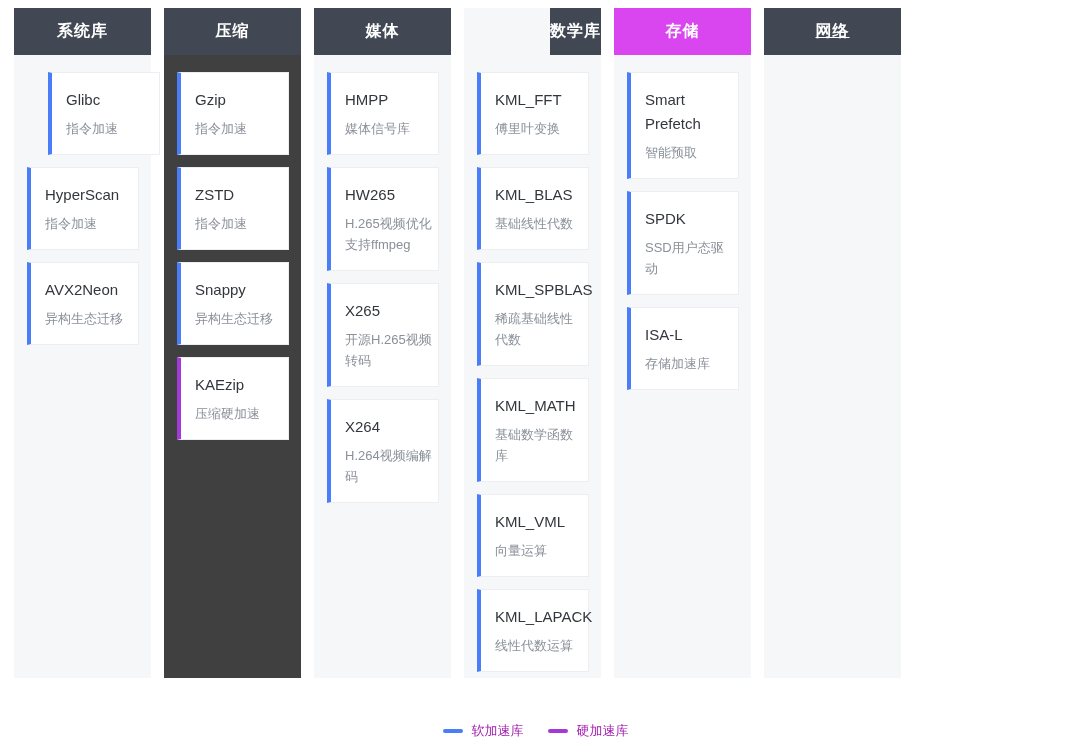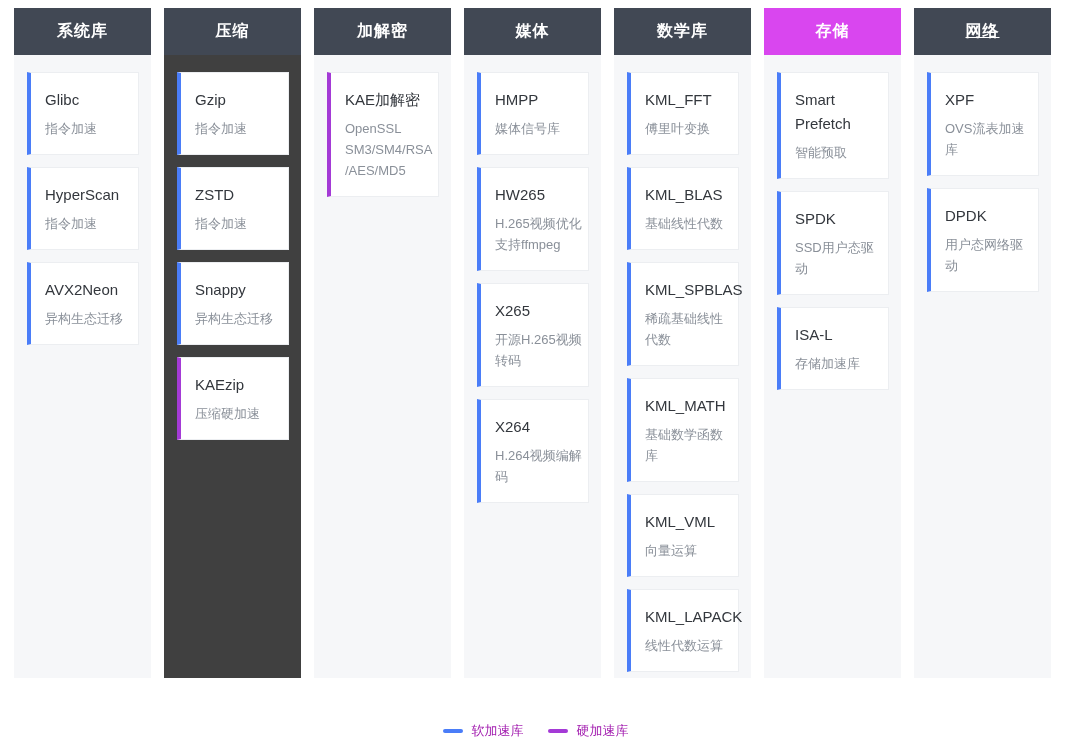--- a/index.html
+++ b/index.html
@@ -91,21 +91,21 @@
 </style>
 </head>
 <body>
 
 <div class="board">
   <div class="column" style="background: rgb(246, 247, 249);">
     <div class="col-header" style="background: rgb(65, 72, 84);">
       <span class="col-title">系统库</span>
     </div>
     <div class="cards">
-  <div class="card" style="border-left-color: rgb(74, 125, 248);">
+  <div class="card" style="border-left-color: rgb(74, 125, 248); margin-left: 21px;">
     <p class="card-name">Glibc</p>
     <p class="card-desc">指令加速</p>
   </div>
 
   <div class="card" style="border-left-color: rgb(74, 125, 248);">
     <p class="card-name">HyperScan</p>
     <p class="card-desc">指令加速</p>
   </div>
 
   <div class="card" style="border-left-color: rgb(74, 125, 248);">
@@ -135,31 +135,20 @@
     <p class="card-desc">异构生态迁移</p>
   </div>
 
   <div class="card" style="border-left-color: rgb(164, 58, 214);">
     <p class="card-name">KAEzip</p>
     <p class="card-desc">压缩硬加速</p>
   </div>
 </div>
   </div>
 
-  <div class="column" style="background: rgb(246, 247, 249);">
-    <div class="col-header" style="background: rgb(65, 72, 84);">
-      <span class="col-title">加解密</span>
-    </div>
-    <div class="cards">
-  <div class="card" style="border-left-color: rgb(164, 58, 214);">
-    <p class="card-name">KAE加解密</p>
-    <p class="card-desc">OpenSSL SM3/SM4/RSA /AES/MD5</p>
-  </div>
-</div>
-  </div>
 
   <div class="column" style="background: rgb(246, 247, 249);">
     <div class="col-header" style="background: rgb(65, 72, 84);">
       <span class="col-title">媒体</span>
     </div>
     <div class="cards">
   <div class="card" style="border-left-color: rgb(74, 125, 248);">
     <p class="card-name">HMPP</p>
     <p class="card-desc">媒体信号库</p>
   </div>
@@ -174,21 +163,21 @@
     <p class="card-desc">开源H.265视频转码</p>
   </div>
 
   <div class="card" style="border-left-color: rgb(74, 125, 248);">
     <p class="card-name">X264</p>
     <p class="card-desc">H.264视频编解码</p>
   </div>
 </div>
   </div>
 
-  <div class="column" style="background: rgb(246, 247, 249);">
+  <div class="column" style="background: rgb(246, 247, 249); align-items: flex-end;">
     <div class="col-header" style="background: rgb(65, 72, 84);">
       <span class="col-title">数学库</span>
     </div>
     <div class="cards">
   <div class="card" style="border-left-color: rgb(74, 125, 248);">
     <p class="card-name">KML_FFT</p>
     <p class="card-desc">傅里叶变换</p>
   </div>
 
   <div class="card" style="border-left-color: rgb(74, 125, 248);">
@@ -237,31 +226,20 @@
     <p class="card-name">ISA-L</p>
     <p class="card-desc">存储加速库</p>
   </div>
 </div>
   </div>
 
   <div class="column" style="background: rgb(246, 247, 249);">
     <div class="col-header" style="background: rgb(65, 72, 84); text-decoration: underline;">
       <span class="col-title">网络</span>
     </div>
-    <div class="cards">
-  <div class="card" style="border-left-color: rgb(74, 125, 248);">
-    <p class="card-name">XPF</p>
-    <p class="card-desc">OVS流表加速库</p>
-  </div>
-
-  <div class="card" style="border-left-color: rgb(74, 125, 248);">
-    <p class="card-name">DPDK</p>
-    <p class="card-desc">用户态网络驱动</p>
-  </div>
-</div>
   </div>
 </div>
 
 <div class="legend">
   <div class="legend-item">
     <span class="legend-swatch" style="background: rgb(74, 125, 248);"></span>
     <span class="legend-label">软加速库</span>
   </div>
   <div class="legend-item">
     <span class="legend-swatch" style="background: rgb(164, 58, 214);"></span>

